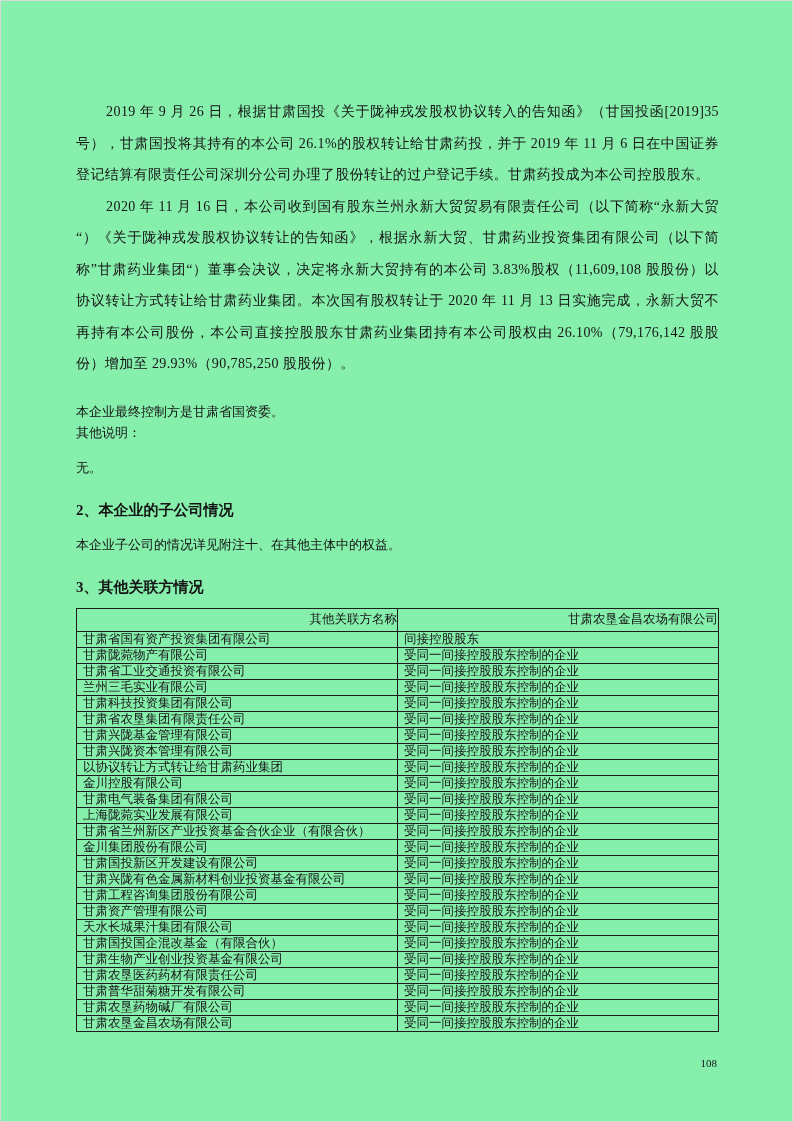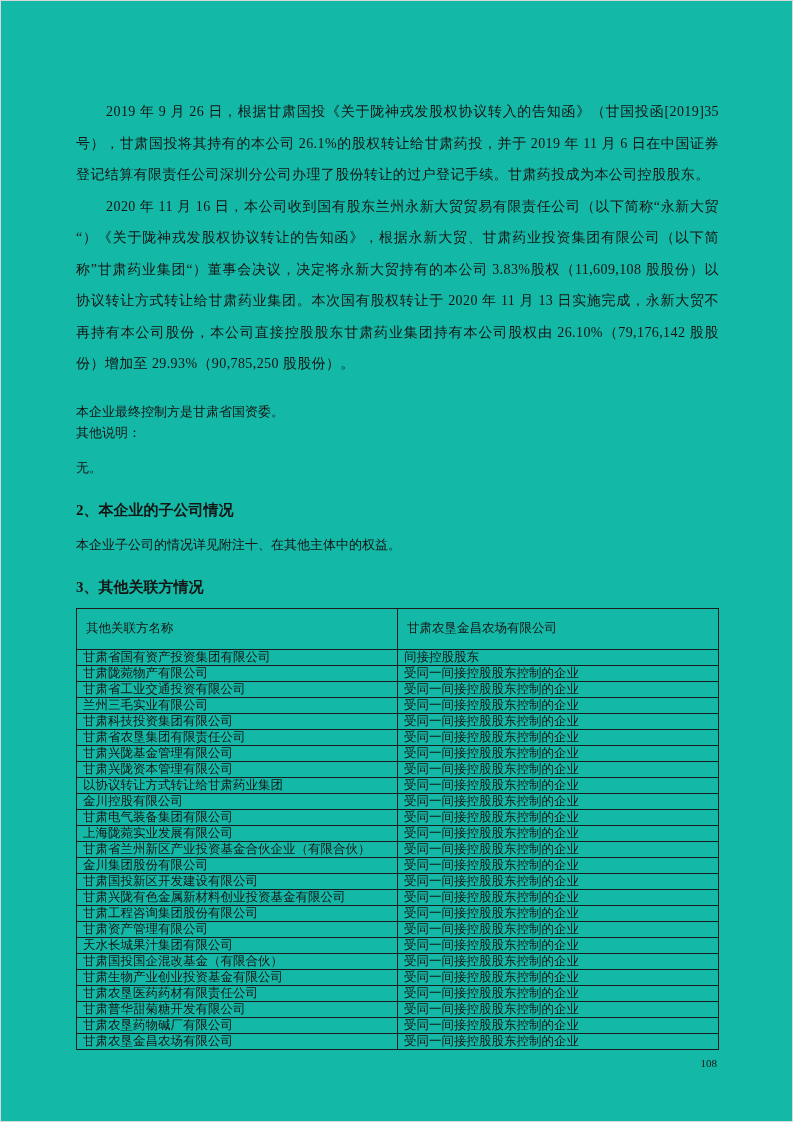--- a/index.html
+++ b/index.html
@@ -1,21 +1,21 @@
 <!DOCTYPE html>
 <html lang="zh"><head>
 <meta charset="utf-8">
 <style>
   html, body { margin: 0; padding: 0; background: #ffffff; }
   .page {
     position: relative;
     width: 793px;
     height: 1122px;
     box-sizing: border-box;
-    background: #14b8a6;
+    background: #86efac;
     border: 1px solid #d9d9d9;
     font-family: "Liberation Serif", "DejaVu Serif", serif;
     color: #141414;
     overflow: hidden;
   }
   .content {
     position: absolute;
     left: 75px;
     width: 643px;
     top: 95px;
@@ -52,23 +52,23 @@
     table-layout: fixed;
     margin-top: 10px;
   }
   table.related th, table.related td {
     border: 1px solid #1c1c1c;
     font-weight: normal;
     font-size: 12.5px;
   }
   table.related th {
     height: 22px;
-    text-align: left;
+    text-align: right;
     vertical-align: middle;
-    padding: 9px;
+    padding: 0;
     margin-top: 22px;
   }
   table.related td {
     height: 15px;
     line-height: 15px;
     padding: 0 16px 0 6px;
     white-space: nowrap;
     overflow: hidden;
     vertical-align: middle;
   }

